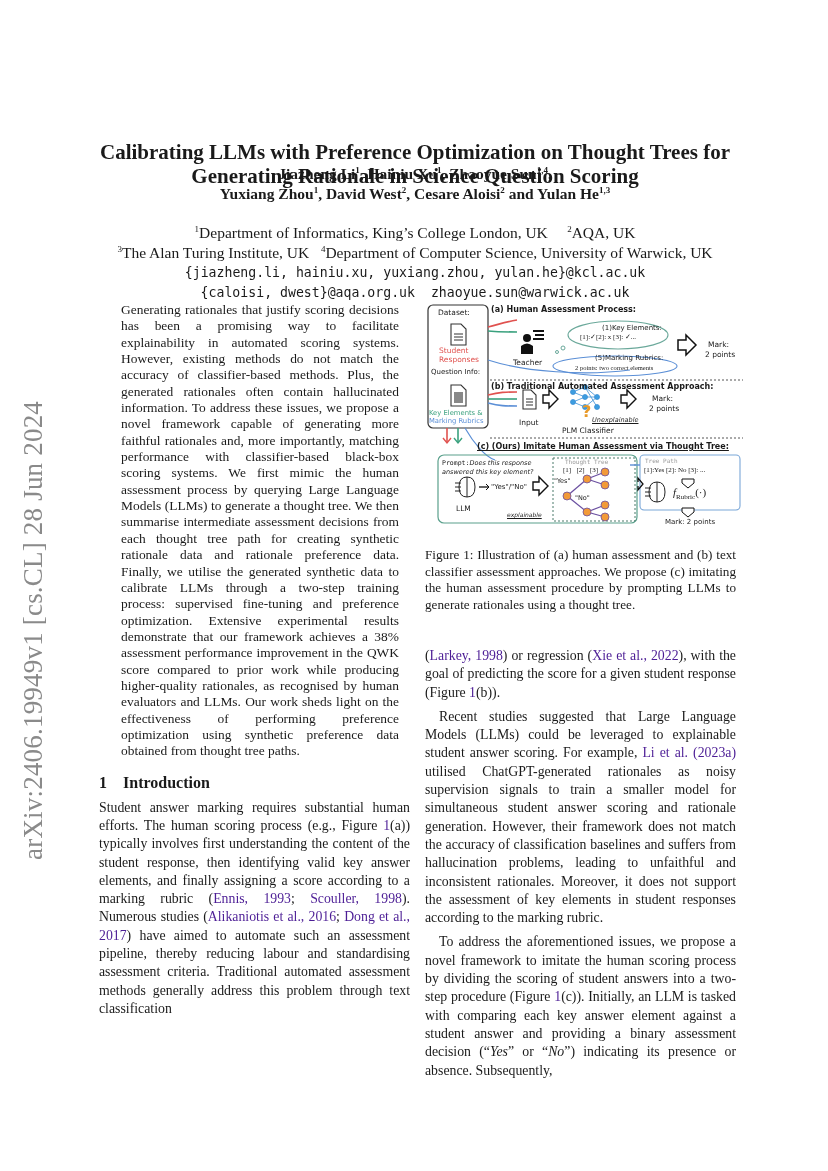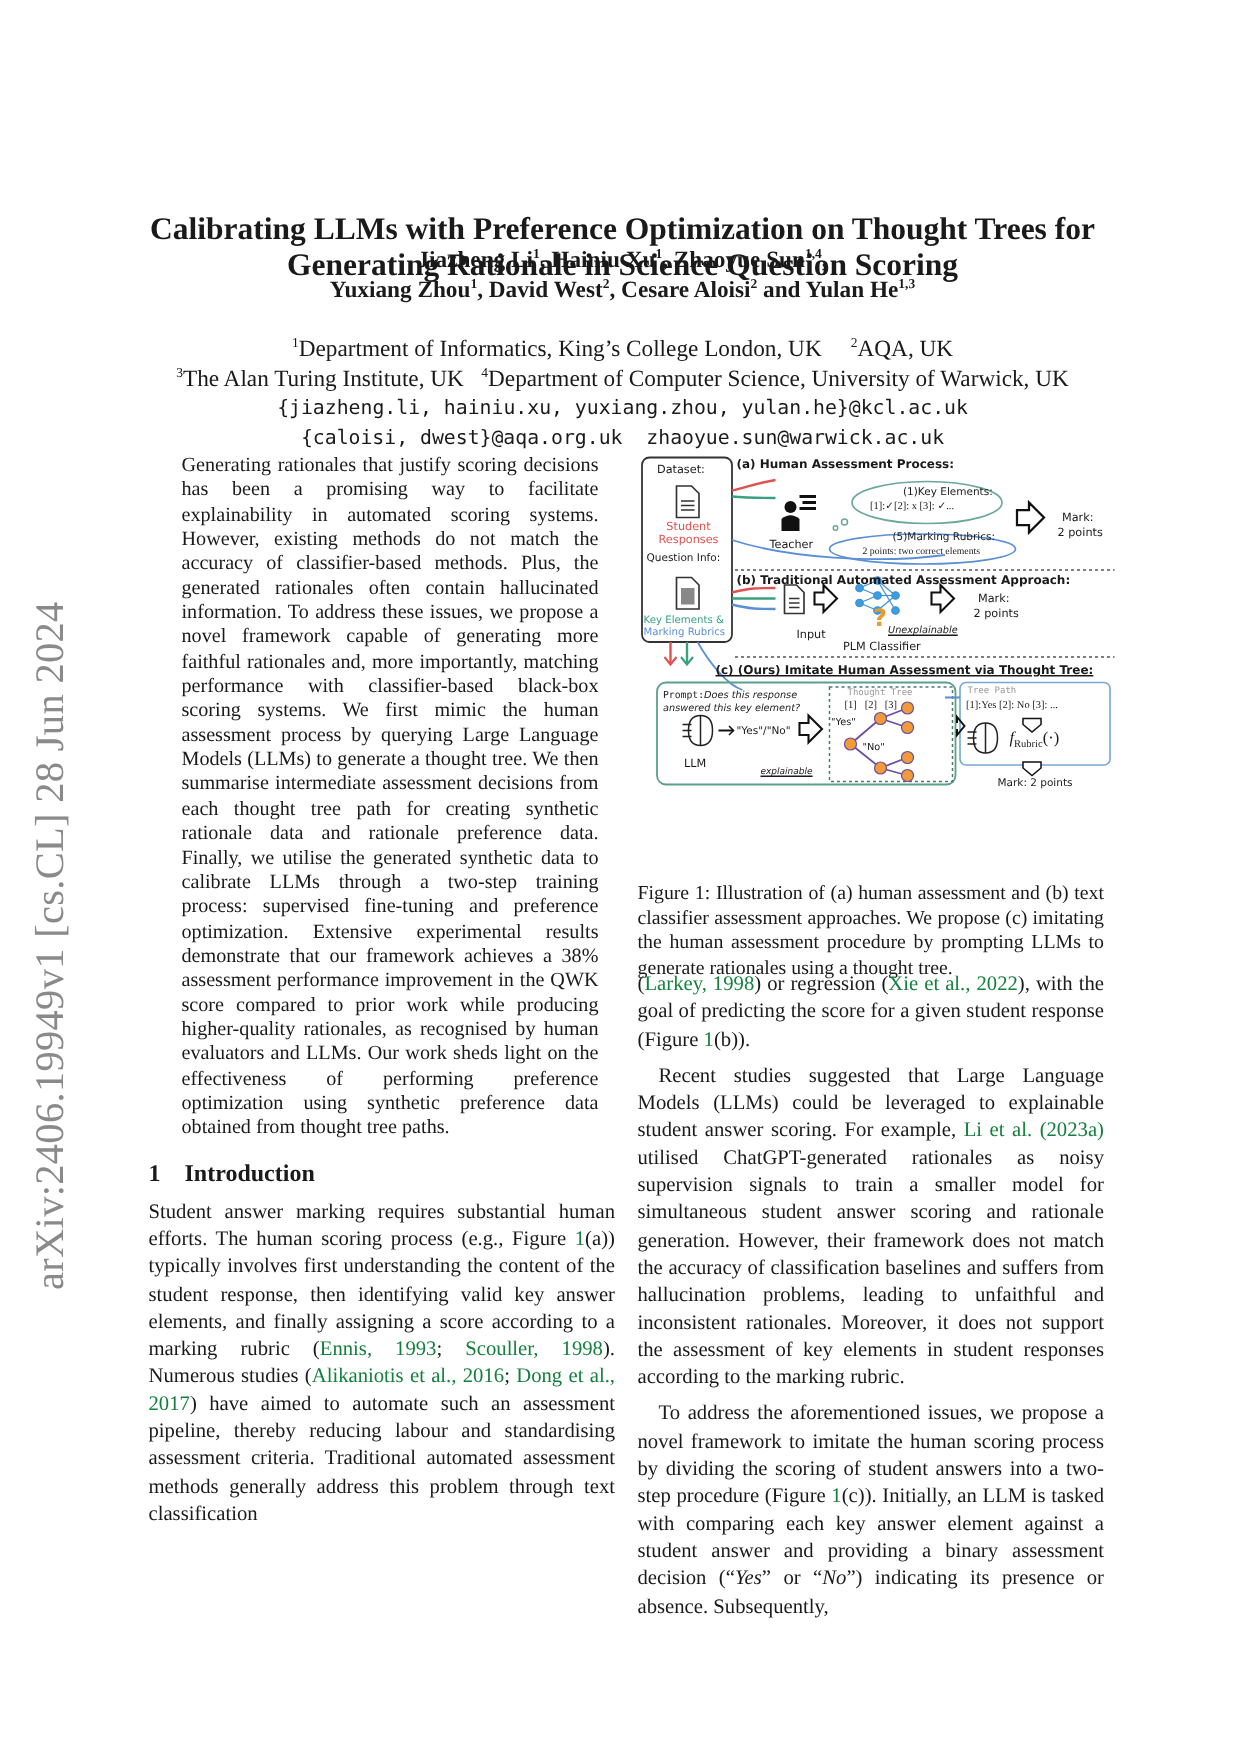--- a/index.html
+++ b/index.html
@@ -11,22 +11,22 @@
   .mono { font-family:"DejaVu Sans Mono", monospace; font-size:13.2px; }
   sup { font-size:9px; vertical-align:6px; line-height:0; }
   .col-left { position:absolute; left:99px; width:311px; top:302px; }
   .col-right { position:absolute; left:425px; width:311px; }
   .abs-h { text-align:center; font-weight:bold; font-size:16px; margin:4px 0 12px 0; }
   .abs-body { padding:0 11px 0 22px; font-size:13.45px; line-height:16.35px; text-align:justify; }
   .sec-h { font-weight:bold; font-size:16px; margin-top:14px;font-family:Liberation Serif, serif; }
   .sec-h .num { display:inline-block; width:24px; }
   p.body { margin:0; font-size:13.8px; line-height:18.3px; text-align:justify; }
   p.ind { text-indent:14px; margin-top:6px; }
-  .cite { color:#15803d; }
-  .caption { font-size:13.2px; line-height:16.6px; text-align:justify;margin-top:40px; }
+  .cite { color:#4c1d95; }
+  .caption { font-size:13.2px; line-height:16.6px; text-align:justify; }
   
   .fig { position:absolute; left:425px; top:302px; width:320px; height:235px; font-family:"DejaVu Sans", sans-serif; }
   .fig .t { position:absolute; white-space:nowrap; }
 </style>
 </head>
 <body>
 
 <div class="arxiv">arXiv:2406.19949v1  [cs.CL]  28 Jun 2024</div>
 
 <div class="title">
@@ -167,39 +167,39 @@
         <circle cx="180" cy="183" r="4"></circle>
         <circle cx="180" cy="203" r="4"></circle>
         <circle cx="180" cy="215" r="4"></circle>
     </g>
 
     <path d="M257 177 h12 v4 l-6 5 l-6 -5 z" fill="#fff" stroke="#111"></path>
     <path d="M257 206 h12 v4 l-6 5 l-6 -5 z" fill="#fff" stroke="#111"></path>
   </svg>
 
   <div class="t" style="left:13px;top:6px;font-size:7.5px;">Dataset:</div>
-  <div class="t" style="left:14px;top:44px;font-size:7.5px;color:#e0524f;text-align:center;width:40px;line-height:9px">
+  <div class="t" style="left:14px;top:44px;font-size:7.5px;color:#e0524f;width:40px;line-height:9px">
       <div>Student</div>
       <div>Responses</div>
     </div>
   <div class="t" style="left:6px;top:66px;font-size:7px;">Question Info:</div>
   <div class="t" style="left:4px;top:107px;font-size:6.8px;color:#3aa17e;">Key Elements &amp;</div>
   <div class="t" style="left:4px;top:115px;font-size:6.8px;color:#5b8fd6;">Marking Rubrics</div>
 
   <div class="t" style="left:66px;top:3px;font-size:8px;font-weight:bold;">(a) Human Assessment Process:</div>
   <div class="t" style="left:165px;top:22px;font-size:7px;margin-left:12px;">(1)Key Elements:</div>
   <div class="t" style="left:155px;top:31px;font-size:7px;font-family:'Liberation Serif',serif;">[1]:✓[2]: x [3]: ✓...</div>
   <div class="t" style="left:88px;top:56px;font-size:7.5px;">Teacher</div>
   <div class="t" style="left:170px;top:52px;font-size:7px;">(5)Marking Rubrics:</div>
   <div class="t" style="left:150px;top:62px;font-size:6.5px;font-family:'Liberation Serif',serif;">2 points: two correct elements</div>
   <div class="t" style="left:283px;top:38px;font-size:7.5px;">Mark:</div>
   <div class="t" style="left:280px;top:48px;font-size:7.5px;">2 points</div>
 
   <div class="t" style="left:66px;top:80px;font-size:8px;font-weight:bold;">(b) Traditional Automated Assessment Approach:</div>
-  <div class="t" style="left:94px;top:116px;font-size:7.5px;margin-left:12px;">Input</div>
+  <div class="t" style="left:94px;top:116px;font-size:7.5px;">Input</div>
   <div class="t" style="left:137px;top:124px;font-size:7.5px;">PLM Classifier</div>
   <div class="t" style="left:167px;top:114px;font-size:6.5px;font-style:italic;text-decoration:underline;">Unexplainable</div>
   <div class="t" style="left:227px;top:92px;font-size:7.5px;">Mark:</div>
   <div class="t" style="left:224px;top:102px;font-size:7.5px;">2 points</div>
 
   <div class="t" style="left:52px;top:140px;font-size:8px;font-weight:bold;text-decoration:underline;">(c) (Ours) Imitate Human Assessment via Thought Tree:</div>
   <div class="t" style="left:17px;top:157px;font-size:6.5px;"><span style="font-family:'DejaVu Sans Mono',monospace">Prompt:</span><span style="font-style:italic">Does this response</span></div>
   <div class="t" style="left:17px;top:166px;font-size:6.5px;font-style:italic;">answered this key element?</div>
   <div class="t" style="left:66px;top:181px;font-size:7px;">"Yes"/"No"</div>
   <div class="t" style="left:31px;top:202px;font-size:7.5px;">LLM</div>

